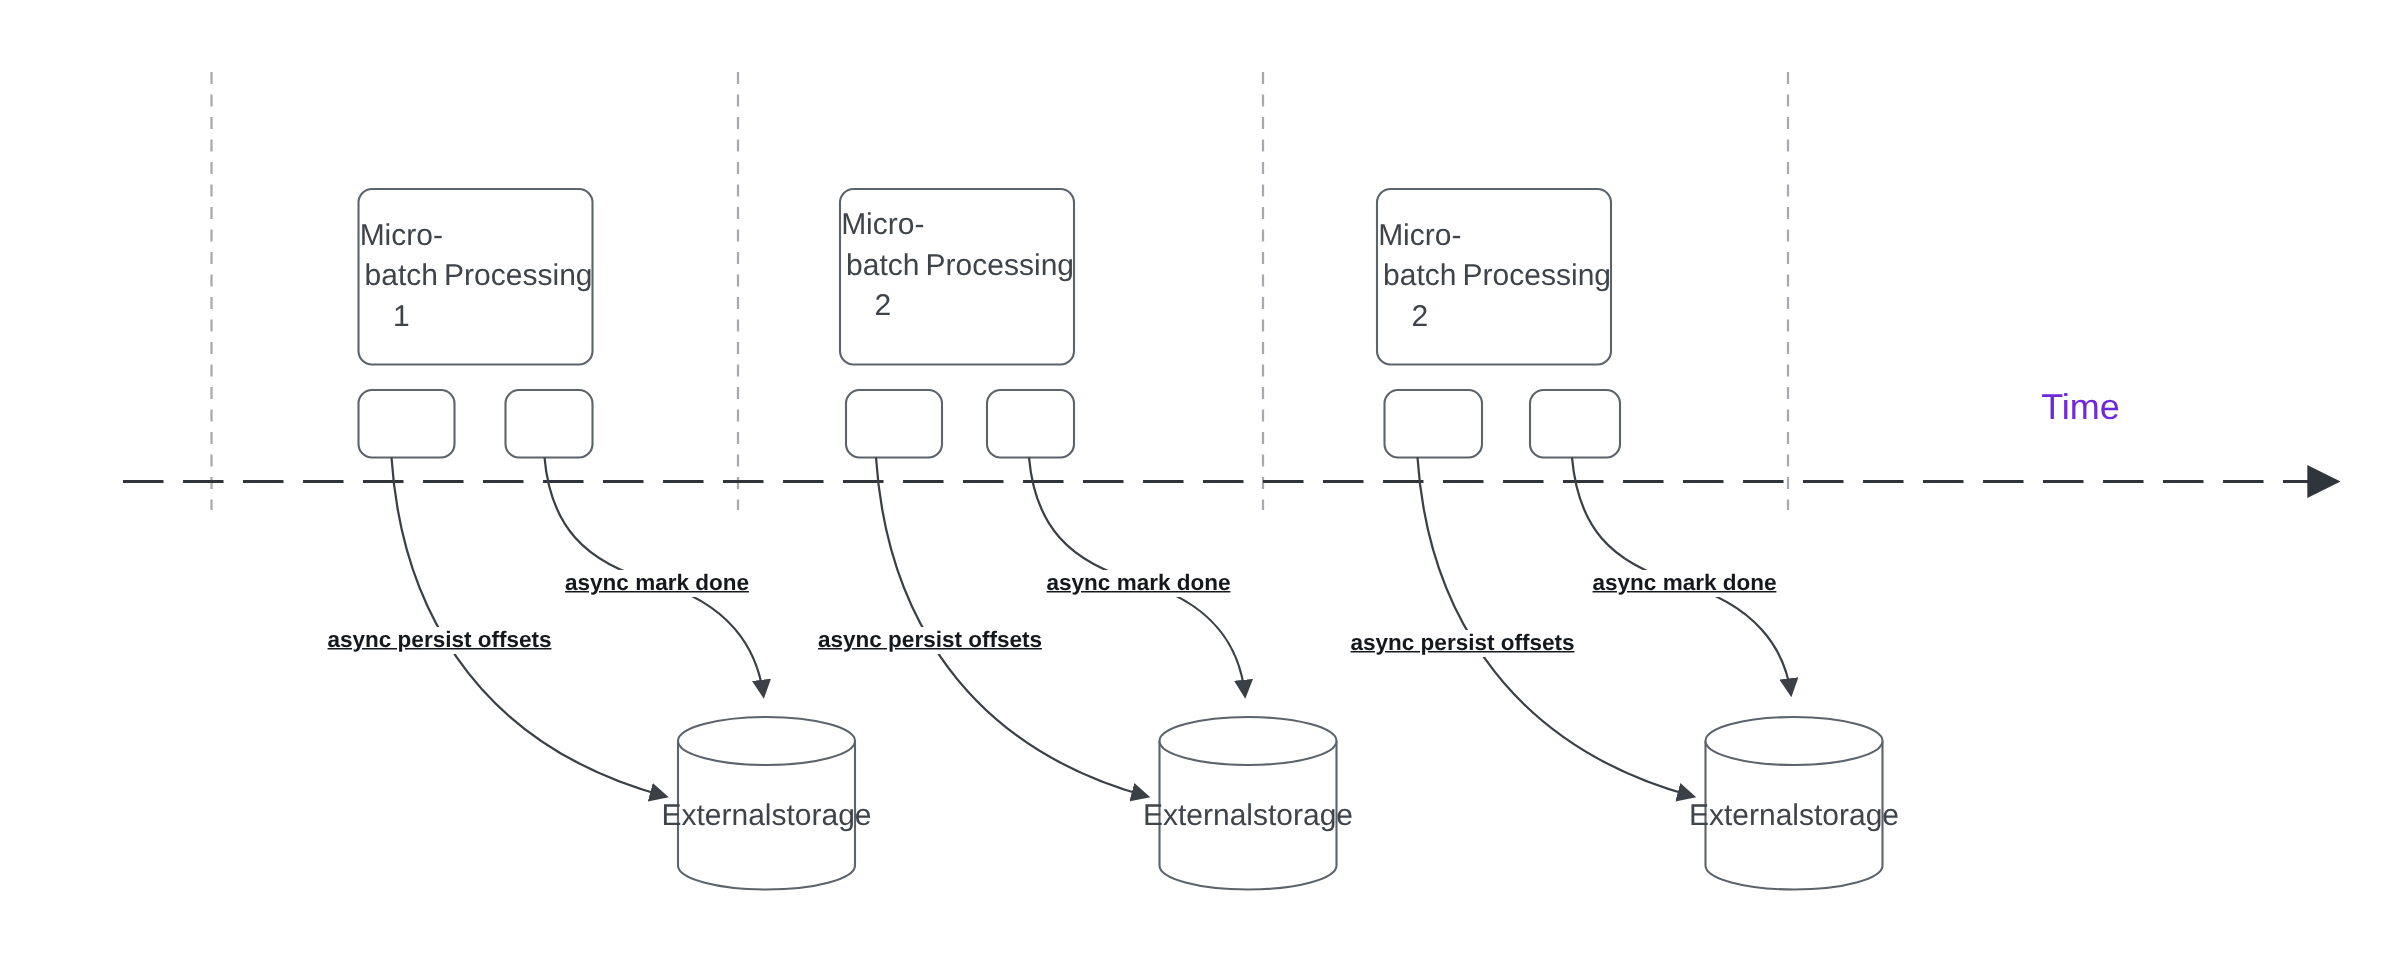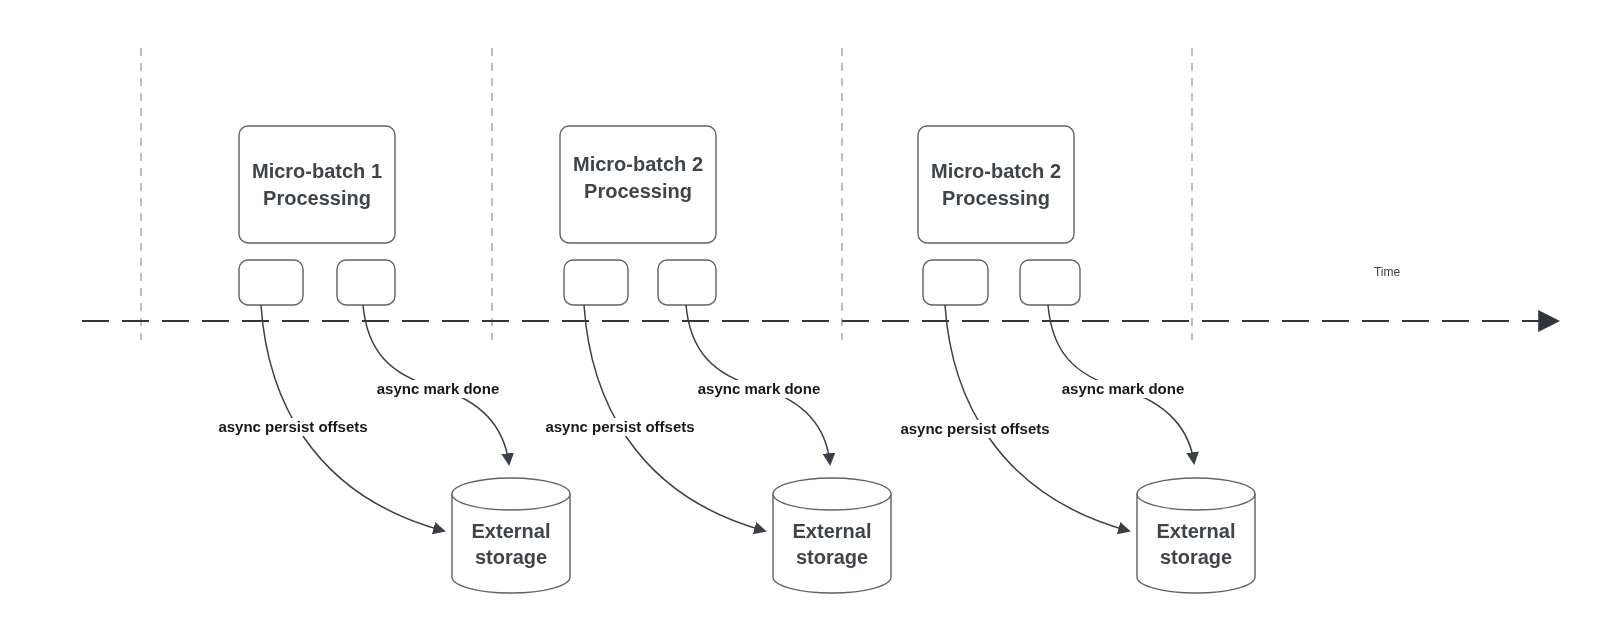--- a/index.html
+++ b/index.html
@@ -4,32 +4,32 @@
 <style>
   html,body{margin:0;padding:0;background:#ffffff;}
   .stage{
     position:relative;
     width:1600px;height:642px;
     background:#ffffff;
     font-family:"Liberation Sans", sans-serif;
     overflow:hidden;
   }
   .stage svg{position:absolute;left:0;top:0;}
-  .overlay{position:absolute;display:flex;flex-direction:column;
+  .overlay{position:absolute;display:flex;flex-direction:row;
     align-items:center;justify-content:center;text-align:center;
-    color:#3f444b;pointer-events:none;font-weight:bold;}
+    color:#3f444b;pointer-events:none;}
   .box-label{font-size:20px;line-height:27px;}
   .cyl-label{font-size:20px;line-height:26px;padding-top:16px;box-sizing:border-box;}
   .edge-label{
     position:absolute;transform:translate(-50%,-50%);
     white-space:nowrap;font-size:15px;font-weight:bold;color:#15181c;
-    background:#ffffff;padding:1px 3px;line-height:16px;
+    background:#ffffff;padding:1px 3px;line-height:16px;text-decoration:underline;
   }
   .time-label{position:absolute;transform:translate(-50%,-50%);
-    font-size:12px;color:#404040;white-space:nowrap;}
+    font-size:24px;color:#6d28d9;white-space:nowrap;}
 </style>
 </head>
 <body>
 
 <div class="stage">
 
   <svg width="1600" height="642" viewBox="0 0 1600 642">
     <defs>
       <marker id="arrowEdge" viewBox="0 0 10 10" refX="8.5" refY="5" markerWidth="8.5" markerHeight="8.5" orient="auto-start-reverse">
         <path d="M0,0 L10,5 L0,10 Z" fill="#3a4046"></path>

